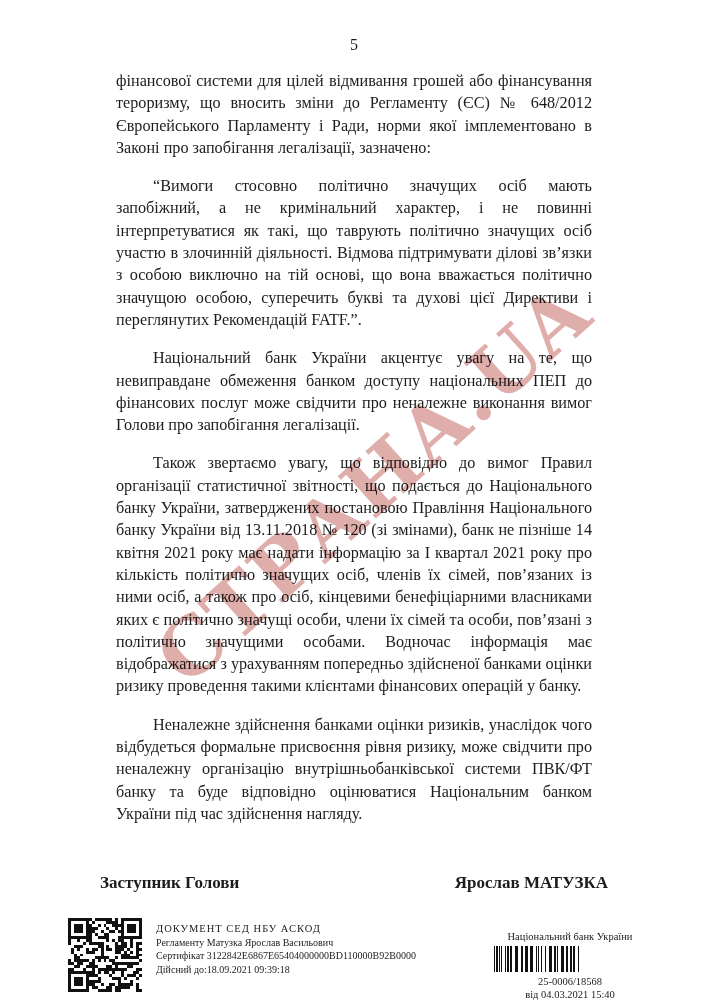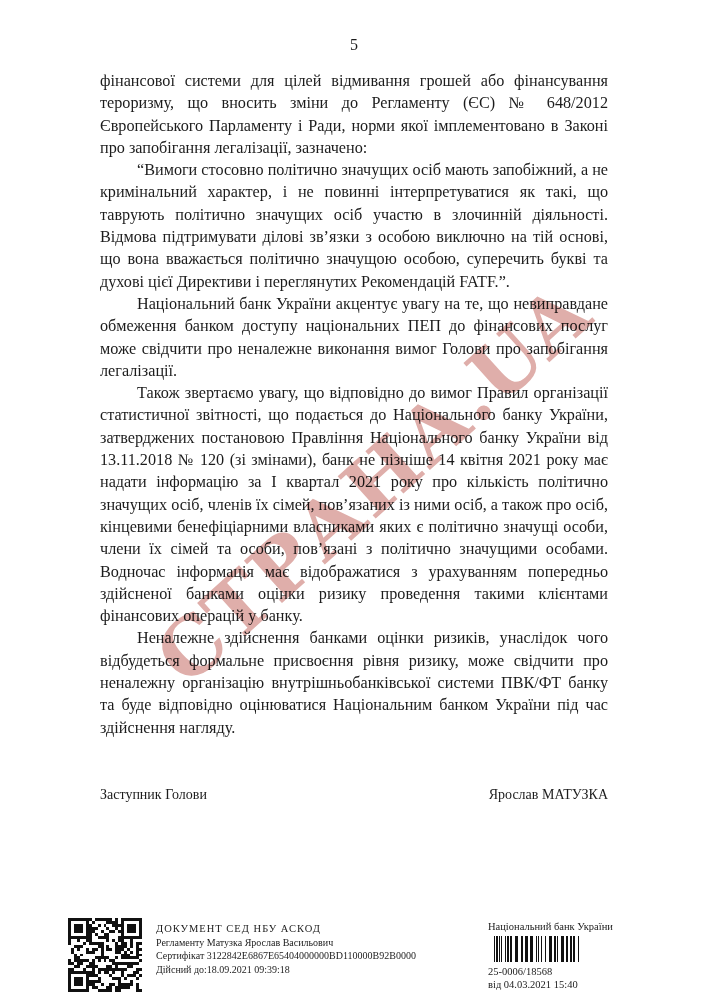--- a/index.html
+++ b/index.html
@@ -17,27 +17,28 @@
     font-size:16px;
     padding-top:36px;
     margin-bottom:16px;
   }
   .body-text{
     margin:0 100px;
     font-size:16.2px;
     line-height:22.3px;
     text-align:justify;
   }
-  .body-text p{margin:0;}
+  .body-text p{margin:16px;}
   .body-text p.indent{text-indent:37px;}
   .signature-row{
     margin:48px 100px 0 100px;
     display:flex;
     justify-content:space-between;
-    font-size:14px;
+    font-size:17px;
+    font-weight:bold;
   }
   .watermark{
     position:absolute;
     left:103px;top:452px;
     width:510px;
     text-align:center;
     font-family:"DejaVu Serif","Liberation Serif",serif;
     font-weight:bold;
     font-size:78px;
     letter-spacing:2px;
@@ -62,21 +63,22 @@
   .stamp{
     position:absolute;left:156px;top:8px;width:330px;
     line-height:13.5px;
   }
   .stamp .title{
     font-size:10.5px;
     letter-spacing:1px;
   }
   .stamp .u{}
   .reg{
-    position:absolute;left:488px;top:6px;width:164px;
+    position:absolute;left:488px;top:16px;width:164px;
+    text-align:center;
     line-height:13px;
   }
   .reg .org{font-size:10.5px;margin-bottom:3px;}
   .barcode{
     height:26px;width:152px;margin:0 auto 3px auto;
     display:flex;align-items:stretch;
   }
   .barcode i{display:block;height:100%;}
   .barcode i.b{background:#111;}
   .reg .num{font-size:10.5px;}

